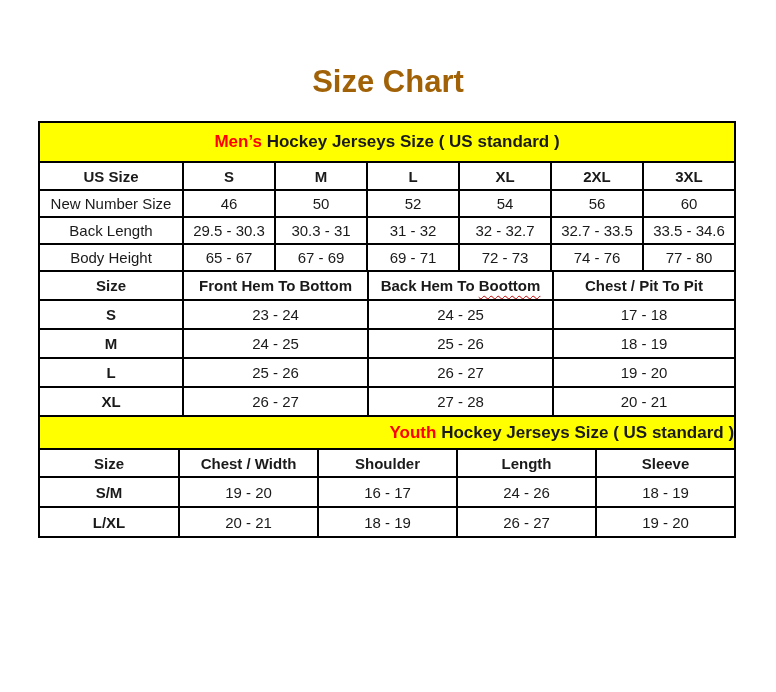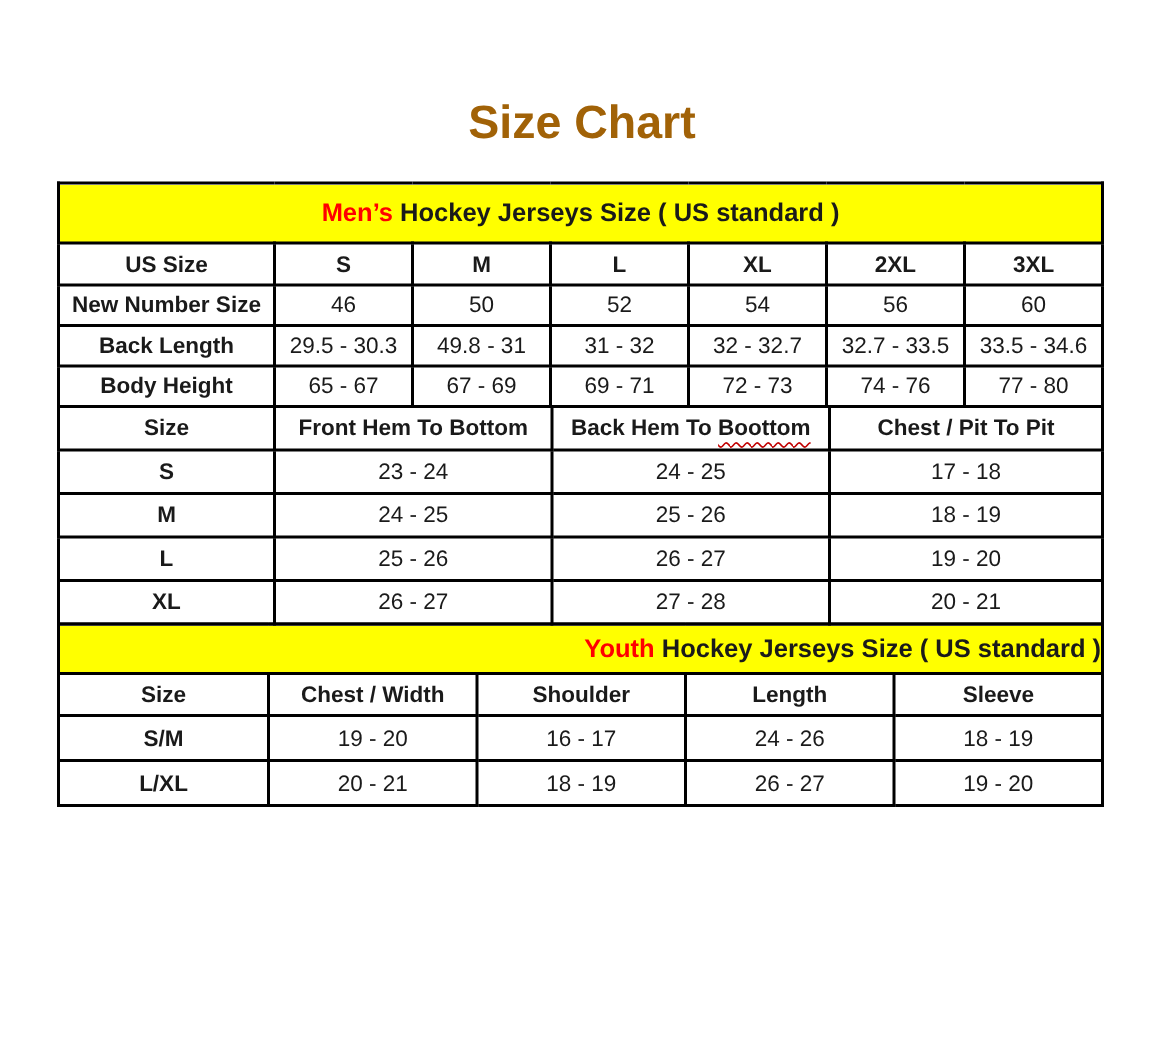--- a/index.html
+++ b/index.html
@@ -58,21 +58,21 @@
   .band .hl { color: #ff0000; }
   .colhead {
     font-weight: bold;
     font-size: 15px;
   }
   .rowlabel-bold {
     font-weight: bold;
     font-size: 15px;
   }
   .rowlabel-plain {
-    font-weight: bold;
+    font-weight: normal;
     font-size: 15px;
     text-align: center;
   }
   td.val {
     font-weight: normal;
     font-size: 15px;
   }
   .mens-table .hrow   { height: 28px; }
   .mens-table .drow   { height: 27px; }
   .womens-table .band { height: 36px; }
@@ -124,21 +124,21 @@
       <td class="val">46</td>
       <td class="val">50</td>
       <td class="val">52</td>
       <td class="val">54</td>
       <td class="val">56</td>
       <td class="val">60</td>
     </tr>
     <tr class="drow">
       <td class="rowlabel-plain">Back Length</td>
       <td class="val">29.5 - 30.3</td>
-      <td class="val">49.8 - 31</td>
+      <td class="val">30.3 - 31</td>
       <td class="val">31 - 32</td>
       <td class="val">32 - 32.7</td>
       <td class="val">32.7 - 33.5</td>
       <td class="val">33.5 - 34.6</td>
     </tr>
     <tr class="drow">
       <td class="rowlabel-plain">Body Height</td>
       <td class="val">65 - 67</td>
       <td class="val">67 - 69</td>
       <td class="val">69 - 71</td>

